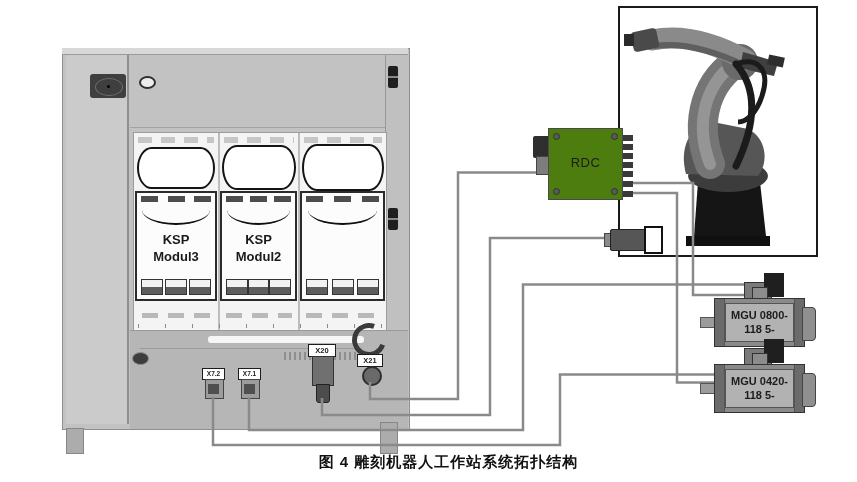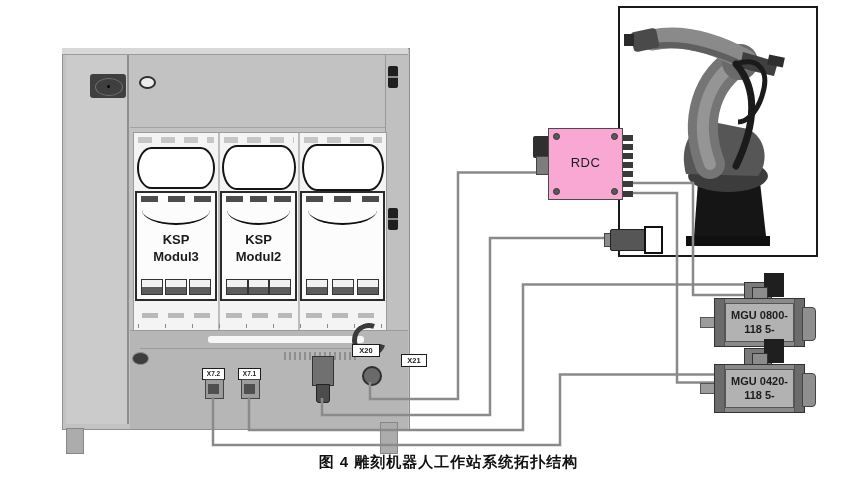--- a/index.html
+++ b/index.html
@@ -36,34 +36,34 @@
   .termrow{position:absolute;height:5px;background:repeating-linear-gradient(90deg,#b9b9b9 0 16px,transparent 16px 26px);}
   .tickrow{position:absolute;height:4px;background:repeating-linear-gradient(90deg,#8a8a8a 0 1px,transparent 1px 27px);}
   
   .cab-bottom{left:130px;top:330px;width:278px;height:98px;background:#b6b6b6;border-top:1px solid #9a9a9a;z-index:1;}
   .whitebar{left:208px;top:336px;width:156px;height:7px;background:#f6f6f6;border-radius:3px;z-index:1;}
   .hline{left:140px;top:348px;width:222px;height:1px;background:#9b9b9b;z-index:1;}
   .knob2{left:132px;top:352px;width:15px;height:11px;background:#3d3d3d;border:1px solid #8c8c8c;border-radius:50%;z-index:1;}
   .hatch{left:284px;top:352px;width:72px;height:8px;background:repeating-linear-gradient(90deg,#8f8f8f 0 2px,transparent 2px 5px);z-index:1;}
   .cring{left:352px;top:323px;width:24px;height:24px;border:5px solid #3a3a3a;border-right-color:transparent;border-radius:50%;transform:rotate(-25deg);z-index:1;}
   .porttag{background:#ffffff;border:1px solid #1c1c1c;font-weight:bold;text-align:center;z-index:1;}
-  .tag-lg{width:26px;height:11px;font-size:7.5px;line-height:11px;margin-left:44px;}
+  .tag-lg{width:26px;height:11px;font-size:7.5px;line-height:11px;}
   .tag-sm{width:21px;height:10px;font-size:6.5px;line-height:10px;}
   .x20-plug{left:312px;top:356px;width:20px;height:28px;background:#707070;border:1px solid #333;z-index:1;}
   .x20-tip{left:316px;top:384px;width:12px;height:17px;background:#4c4c4c;border:1px solid #222;border-radius:0 0 3px 3px;z-index:1;}
   .x21-conn{left:362px;top:366px;width:16px;height:16px;background:#6a6a6a;border:2px solid #2e2e2e;border-radius:50%;z-index:1;}
   .x7-body{width:17px;height:18px;background:#9c9c9c;border:1px solid #444;z-index:1;}
   .x7-inner{width:11px;height:10px;background:#4f4f4f;z-index:1;}
   .foot{background:#acacac;border:1px solid #868686;z-index:1;}
   
   .robot-box{left:618px;top:6px;width:200px;height:251px;background:#ffffff;border:2px solid #1a1a1a;box-sizing:border-box;z-index:1;}
   
   .wires{left:0;top:0;z-index:2;pointer-events:none;}
   
-  .rdc{left:548px;top:128px;width:75px;height:72px;background:#f9a8d4;border:1.5px solid #4a4a4a;box-sizing:border-box;z-index:3;}
+  .rdc{left:548px;top:128px;width:75px;height:72px;background:#4d7c0f;border:1.5px solid #4a4a4a;box-sizing:border-box;z-index:3;}
   .rdc-label{position:absolute;left:0;right:0;top:26px;text-align:center;font-size:13px;letter-spacing:.5px;color:#1c1c1c;}
   .screw{position:absolute;width:5px;height:5px;border-radius:50%;background:#595959;border:1px solid #333;}
   .rdc-pin{position:absolute;left:74px;width:10px;height:6px;background:#3a3a3a;}
   .rdc-plug-a{left:533px;top:136px;width:18px;height:22px;background:#2f2f2f;border-radius:2px;z-index:3;}
   .rdc-plug-b{left:536px;top:156px;width:12px;height:17px;background:#7d7d7d;border:1px solid #444;z-index:3;}
   
   .cplug-collar{left:604px;top:233px;width:8px;height:12px;background:#8a8a8a;border:1px solid #444;z-index:3;}
   .cplug-body{left:610px;top:229px;width:36px;height:20px;background:#565656;border:1px solid #222;border-radius:2px;z-index:3;}
   .cplug-tip{left:644px;top:226px;width:15px;height:24px;background:#ffffff;border:2px solid #111;z-index:3;}
   

